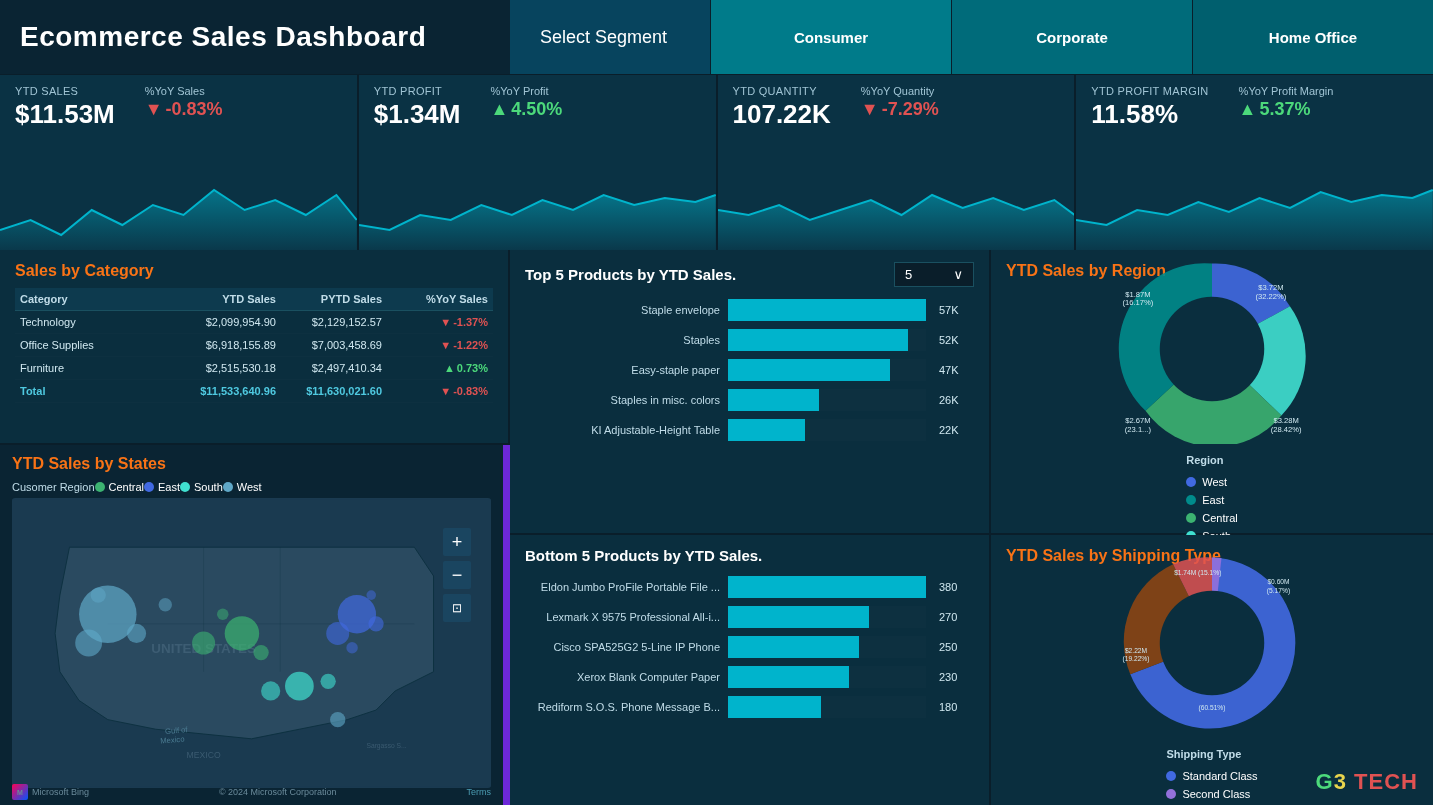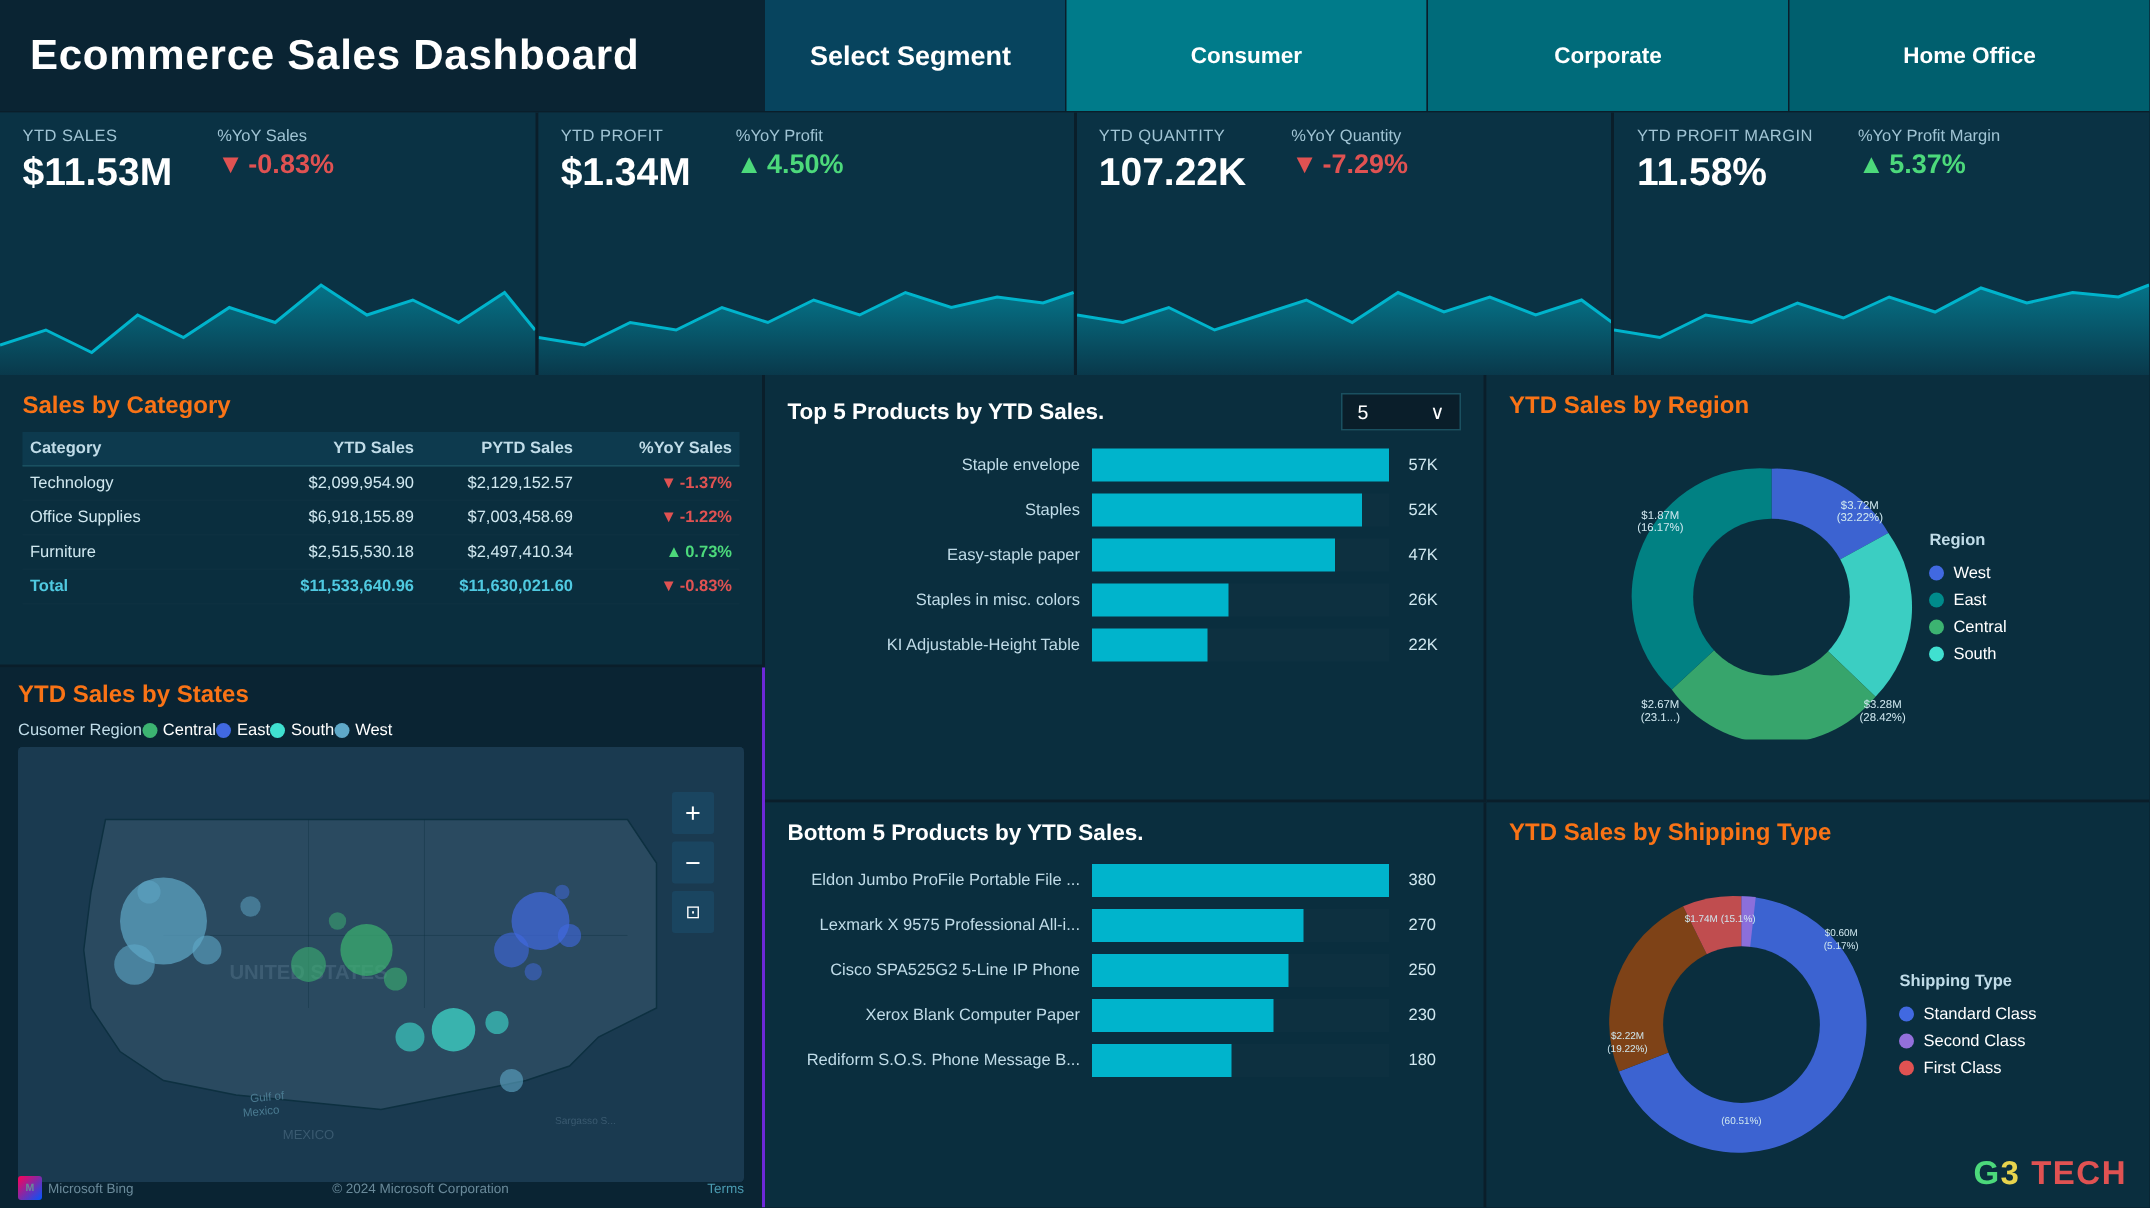--- a/index.html
+++ b/index.html
@@ -41,21 +41,21 @@
       flex: 1;
       background: #0d2e40;
     }
     .segment-label {
       background: #07445e;
       height: 100%;
       display: flex;
       align-items: center;
       padding: 16px 30px;
       font-size: 18px;
-      font-weight: 700;
+      font-weight: 400;
       color: #fff;
       min-width: 200px;
     }
     .segment-btn {
       flex: 1;
       height: 100%;
       display: flex;
       align-items: center;
       justify-content: center;
       font-size: 15px;
@@ -181,21 +181,21 @@
       color: #4fc9e0;
       font-weight: 600;
     }
     .neg-pct { color: #e05252; font-weight: 700; display: flex; align-items: center; justify-content: flex-end; gap: 2px;}
     .pos-pct { color: #4cd97b; font-weight: 700; display: flex; align-items: center; justify-content: flex-end; gap: 2px;}
 
     
     .map-section {
       background: #0a2433;
       flex: 1;
-      border-right: 2px solid #6d28d9;
+      border-right: 7px solid #6d28d9;
       padding: 10px 12px 5px 12px;
       position: relative;
       overflow: hidden;
     }
     .map-legend {
       display: flex;
       align-items: center;
       margin-top: 4px;
       flex-wrap: wrap;
     }
@@ -370,20 +370,21 @@
     }
 
     
     .donut-area {
       display: flex;
       align-items: center;
       justify-content: center;
       gap: 10px;
       margin-top: 5px;
       height: 220px;
+      flex-direction: column;
     }
     .donut-wrapper {
       position: relative;
       width: 190px;
       height: 190px;
       flex-shrink: 0;
     }
     .legend-box {
       display: flex;
       flex-direction: column;

